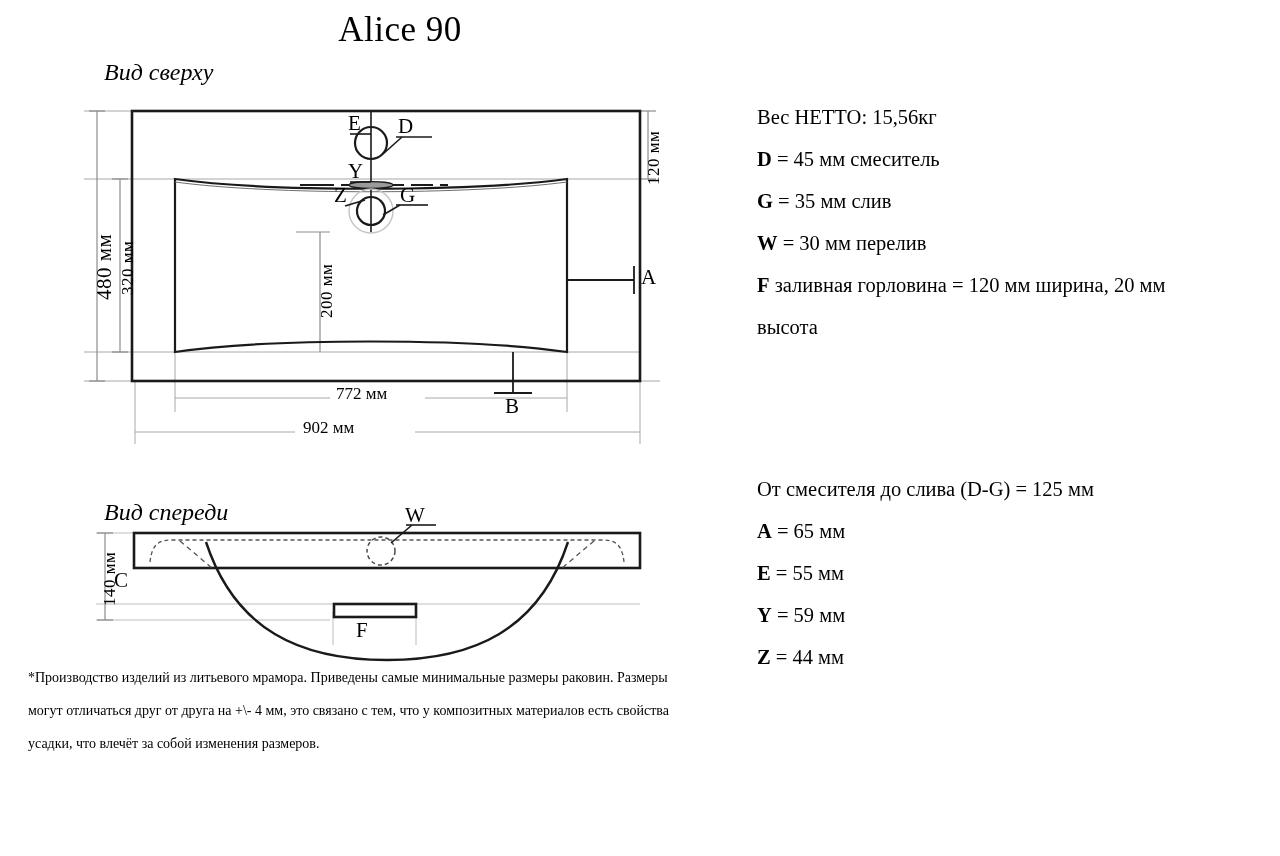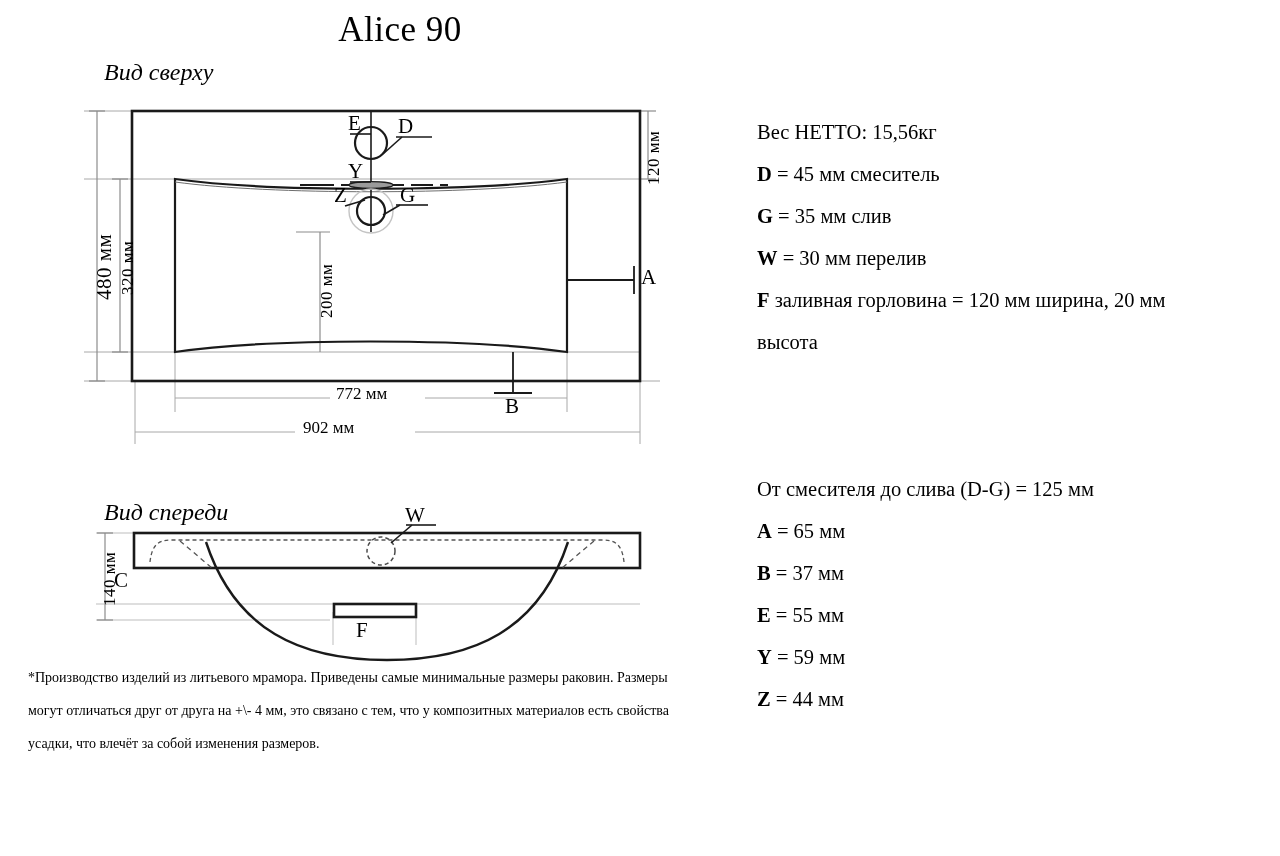--- a/index.html
+++ b/index.html
@@ -38,21 +38,21 @@
     white-space: nowrap;
     font-style: italic;
   }
   #heading-top  { left: 104px; top: 60px; }
   #heading-front{ left: 104px; top: 500px; }
 
   
   .spec-col {
     position: absolute;
     left: 757px;
-    top: 111px;
+    top: 96px;
     width: 500px;
   }
   .spec-line {
     font-size: 20.5px;
     line-height: 42px;
     white-space: nowrap;
   }
   .spec-line .sym { font-weight: bold; }
   .spec-wrap { white-space: normal; width: 470px; line-height: 42px; }
 
@@ -266,21 +266,20 @@
     <div class="spec-line">Вес НЕТТО: 15,56кг</div>
     <div class="spec-line"><span class="sym">D</span><span> = 45 мм смеситель</span></div>
     <div class="spec-line"><span class="sym">G</span><span> = 35 мм слив</span></div>
     <div class="spec-line"><span class="sym">W</span><span> = 30 мм перелив</span></div>
     <div class="spec-line spec-wrap"><span class="sym">F</span><span> заливная горловина = 120 мм ширина, 20 мм высота</span></div>
   </div>
 
   <div class="spec-col-2">
     <div class="spec-line">От смесителя до слива (D-G) = 125 мм</div>
     <div class="spec-line"><span class="sym">A</span><span> = 65 мм</span></div>
-    <div class="spec-line"><span class="sym">B</span><span> = 37 мм</span></div>
     <div class="spec-line"><span class="sym">E</span><span> = 55 мм</span></div>
     <div class="spec-line"><span class="sym">Y</span><span> = 59 мм</span></div>
     <div class="spec-line"><span class="sym">Z</span><span> = 44 мм</span></div>
   </div>
 
   <div class="footnote">*Производство изделий из литьевого мрамора. Приведены самые минимальные размеры раковин. Размеры могут отличаться друг от друга на +\- 4 мм, это связано с тем, что у композитных материалов есть свойства усадки, что влечёт за собой изменения размеров.</div>
 
 </div>
 
 </body></html>

